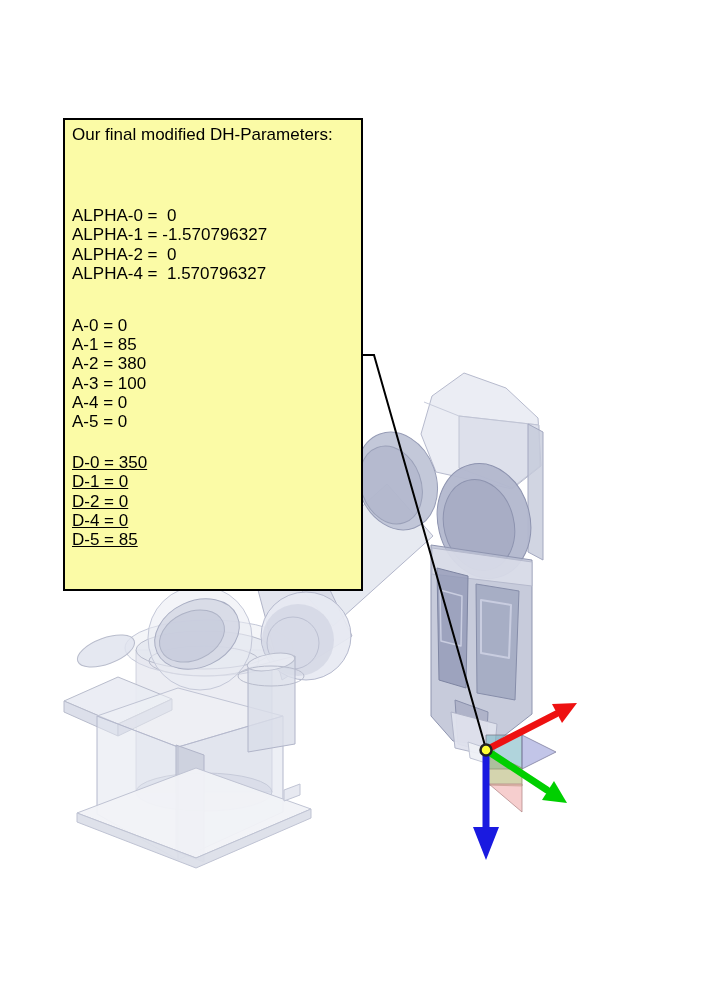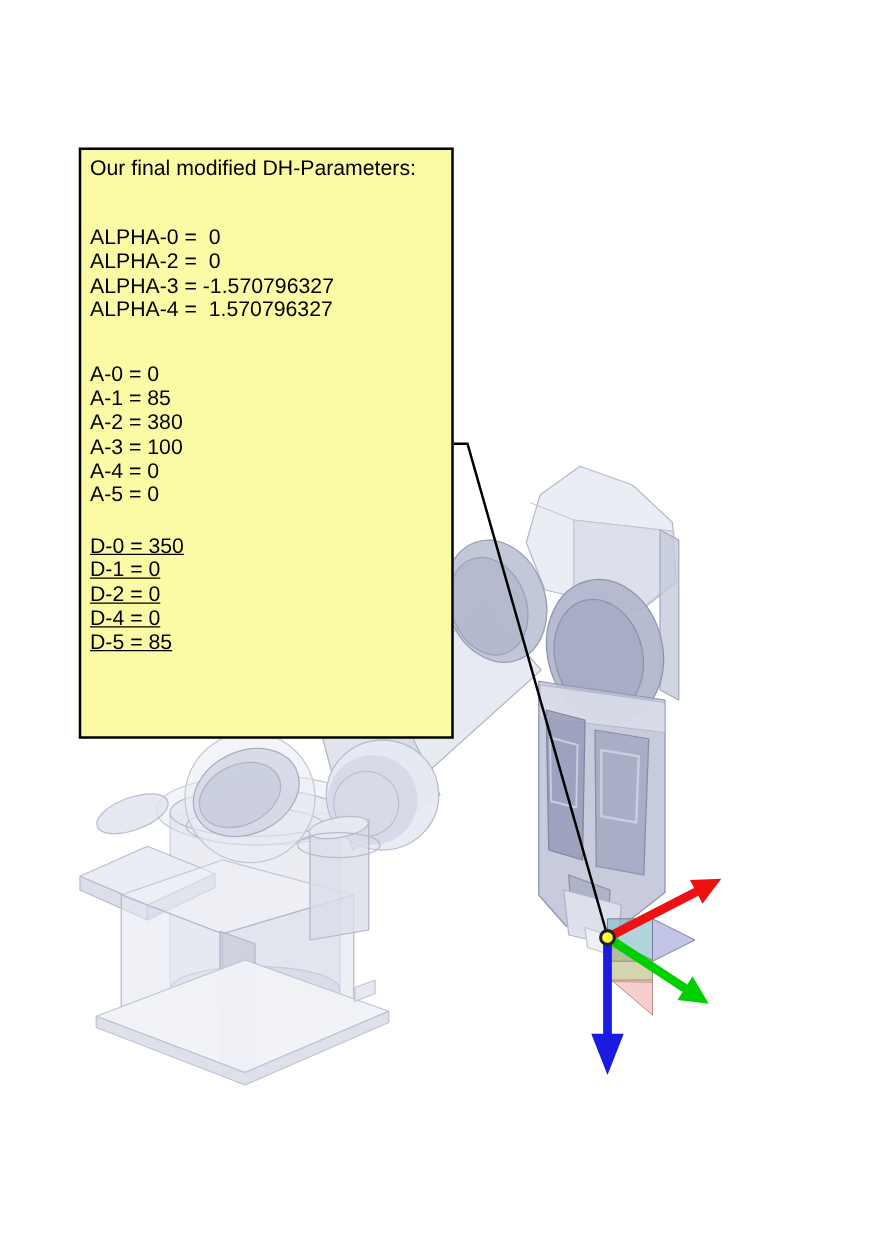--- a/index.html
+++ b/index.html
@@ -6,21 +6,21 @@
   body{width:702px;height:1000px;font-family:"Liberation Sans",sans-serif;}
   .stage{position:relative;width:702px;height:1000px;background:#fff;overflow:hidden;}
   svg.scene{position:absolute;left:0;top:0;display:block;}
   .dh-box{
     position:absolute;left:63px;top:118px;width:300px;height:473px;
     background:#fbfba6;border:2px solid #000;box-sizing:border-box;
     padding:5px 7px;color:#000;font-size:17px;line-height:19.2px;
     overflow:hidden;
   }
   .ln{white-space:pre;}
-  .blk-alpha{margin-top:36px;}
+  .blk-alpha{margin-top:62px;}
   .blk-a{margin-top:33px;}
   .blk-d{margin-top:22px;text-decoration:underline;}
 </style>
 </head>
 <body>
 
 <div class="stage">
 
   <svg class="scene" width="702" height="1000" viewBox="0 0 702 1000">
 
@@ -121,22 +121,22 @@
 
       <circle cx="486" cy="750" r="5.5" fill="#ffff33" stroke="#222222" stroke-width="2.5"></circle>
     </g>
   </svg>
 
   <div class="dh-box">
     <div class="ln">Our final modified DH-Parameters:</div>
 
     <div class="blk-alpha">
       <div class="ln">ALPHA-0 =  0</div>
+      <div class="ln">ALPHA-1 = -1.570796327</div>
       <div class="ln">ALPHA-2 =  0</div>
-      <div class="ln">ALPHA-3 = -1.570796327</div>
       <div class="ln">ALPHA-4 =  1.570796327</div>
     </div>
 
     <div class="blk-a">
       <div class="ln">A-0 = 0</div>
       <div class="ln">A-1 = 85</div>
       <div class="ln">A-2 = 380</div>
       <div class="ln">A-3 = 100</div>
       <div class="ln">A-4 = 0</div>
       <div class="ln">A-5 = 0</div>

